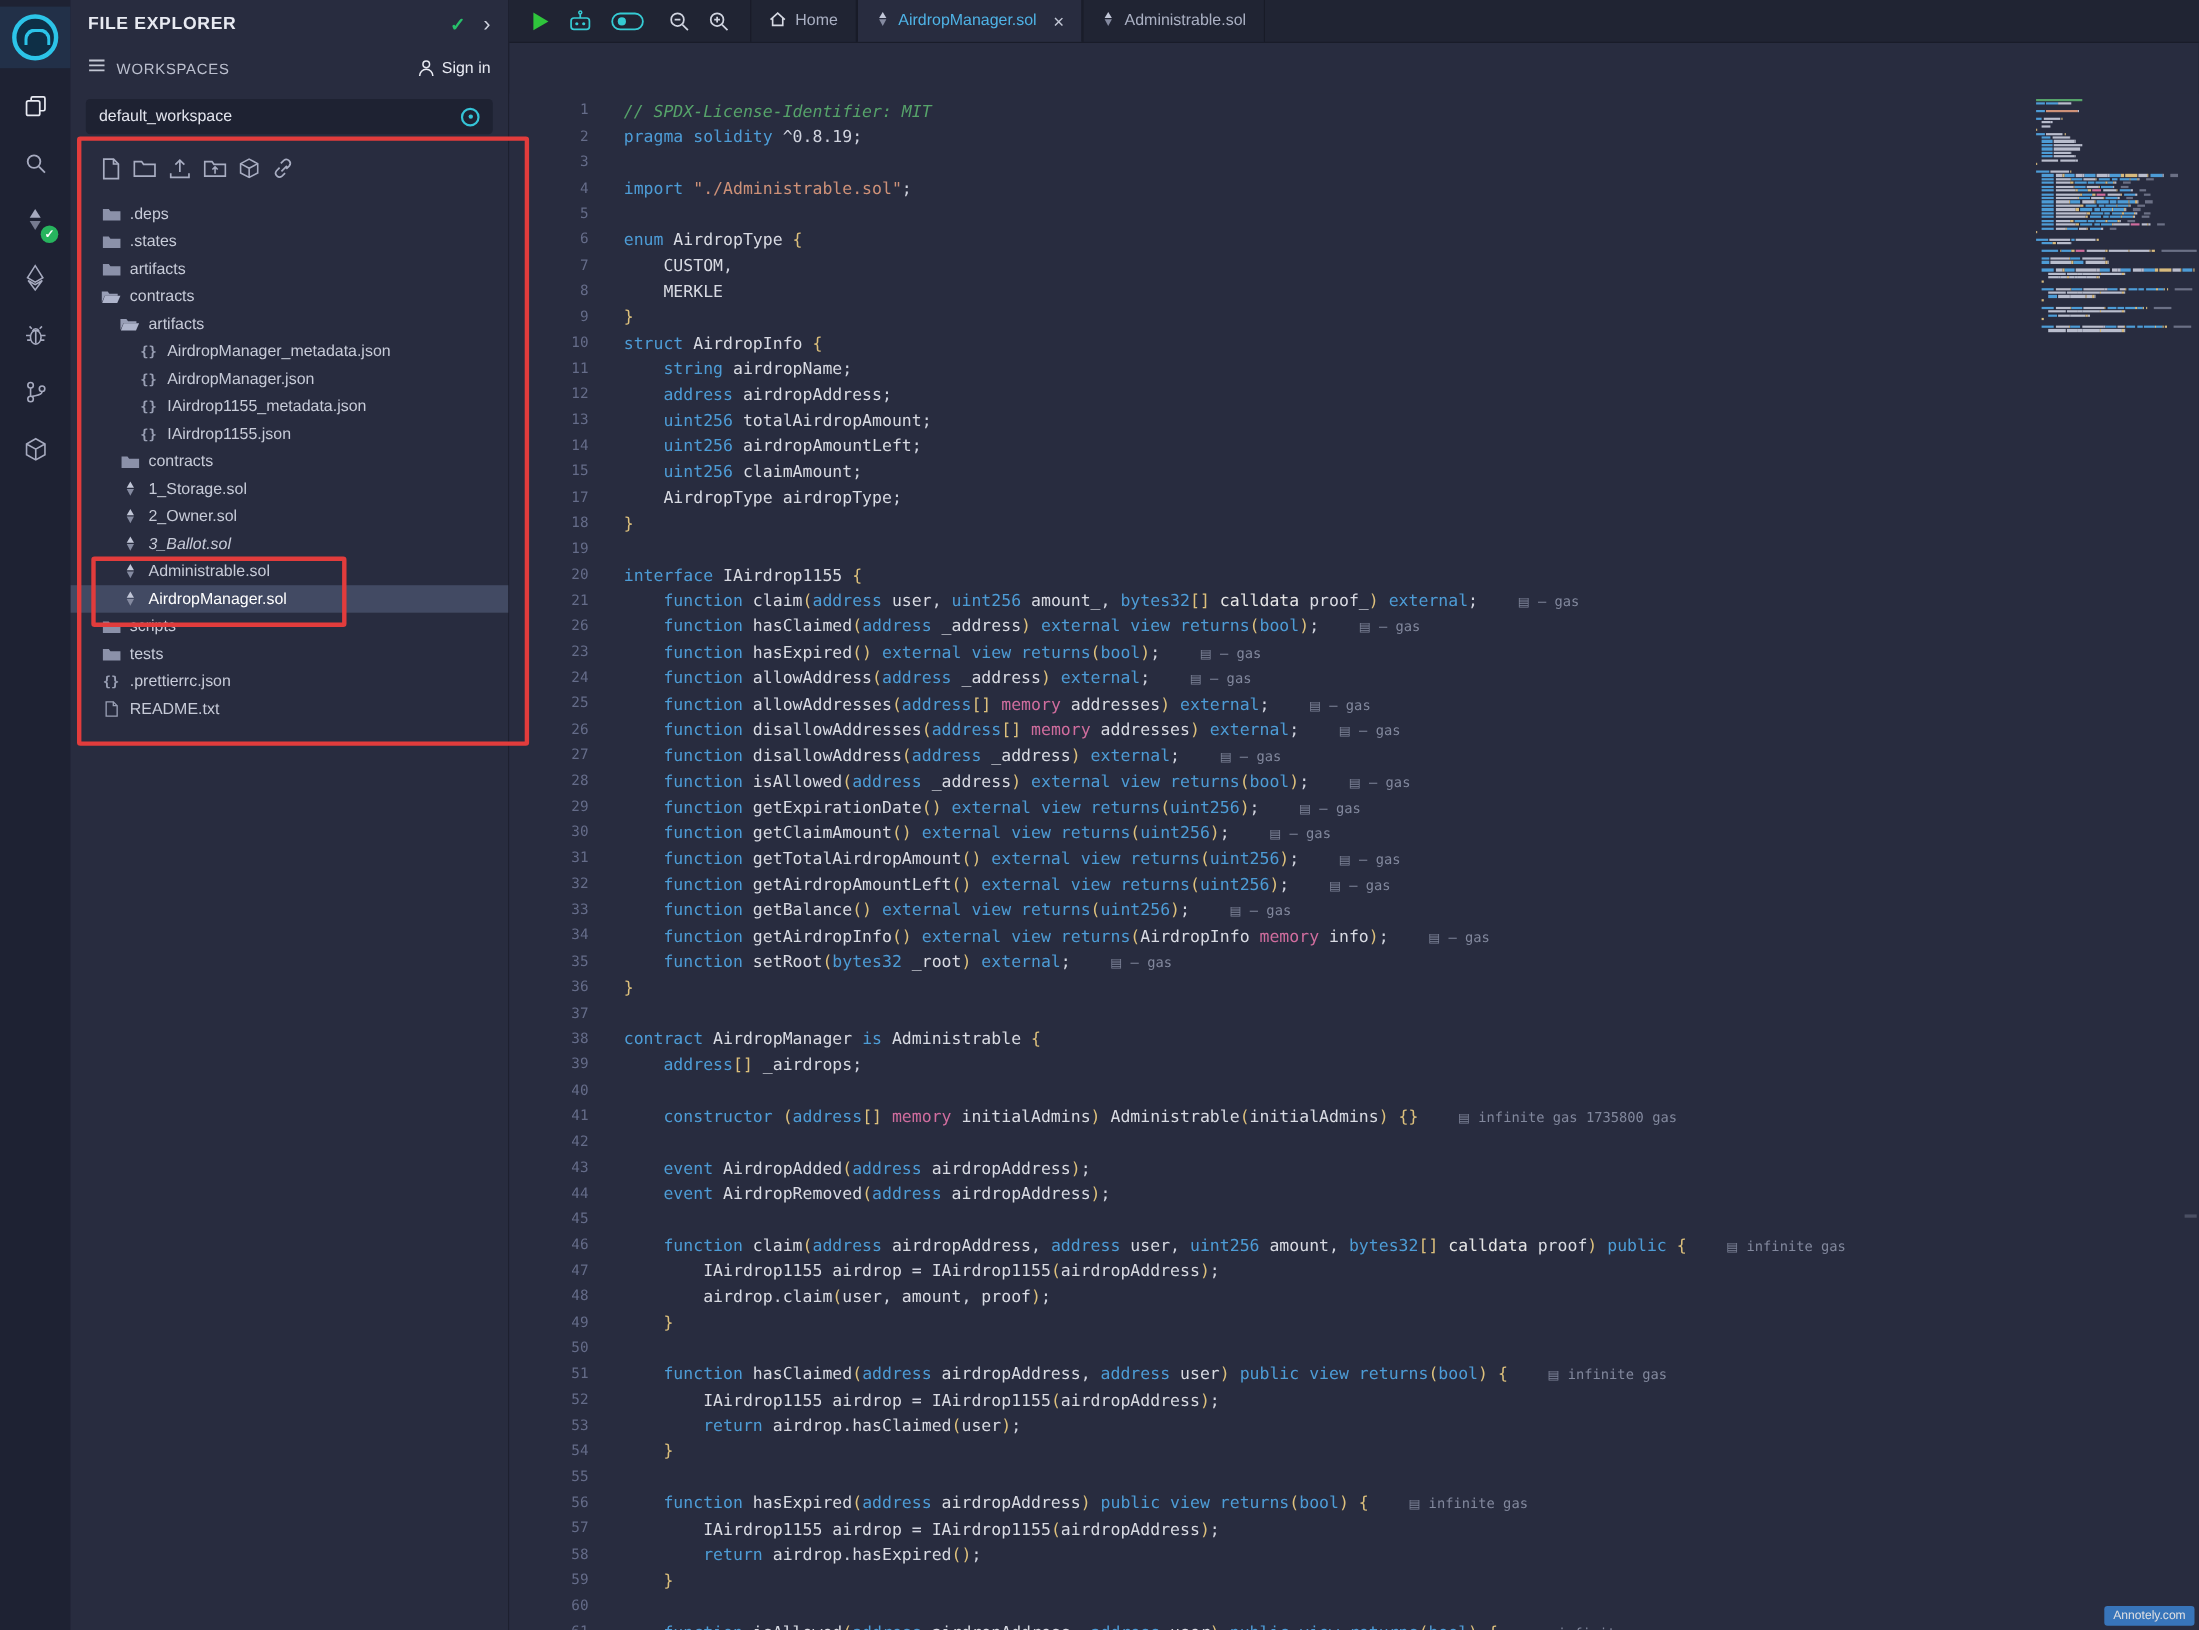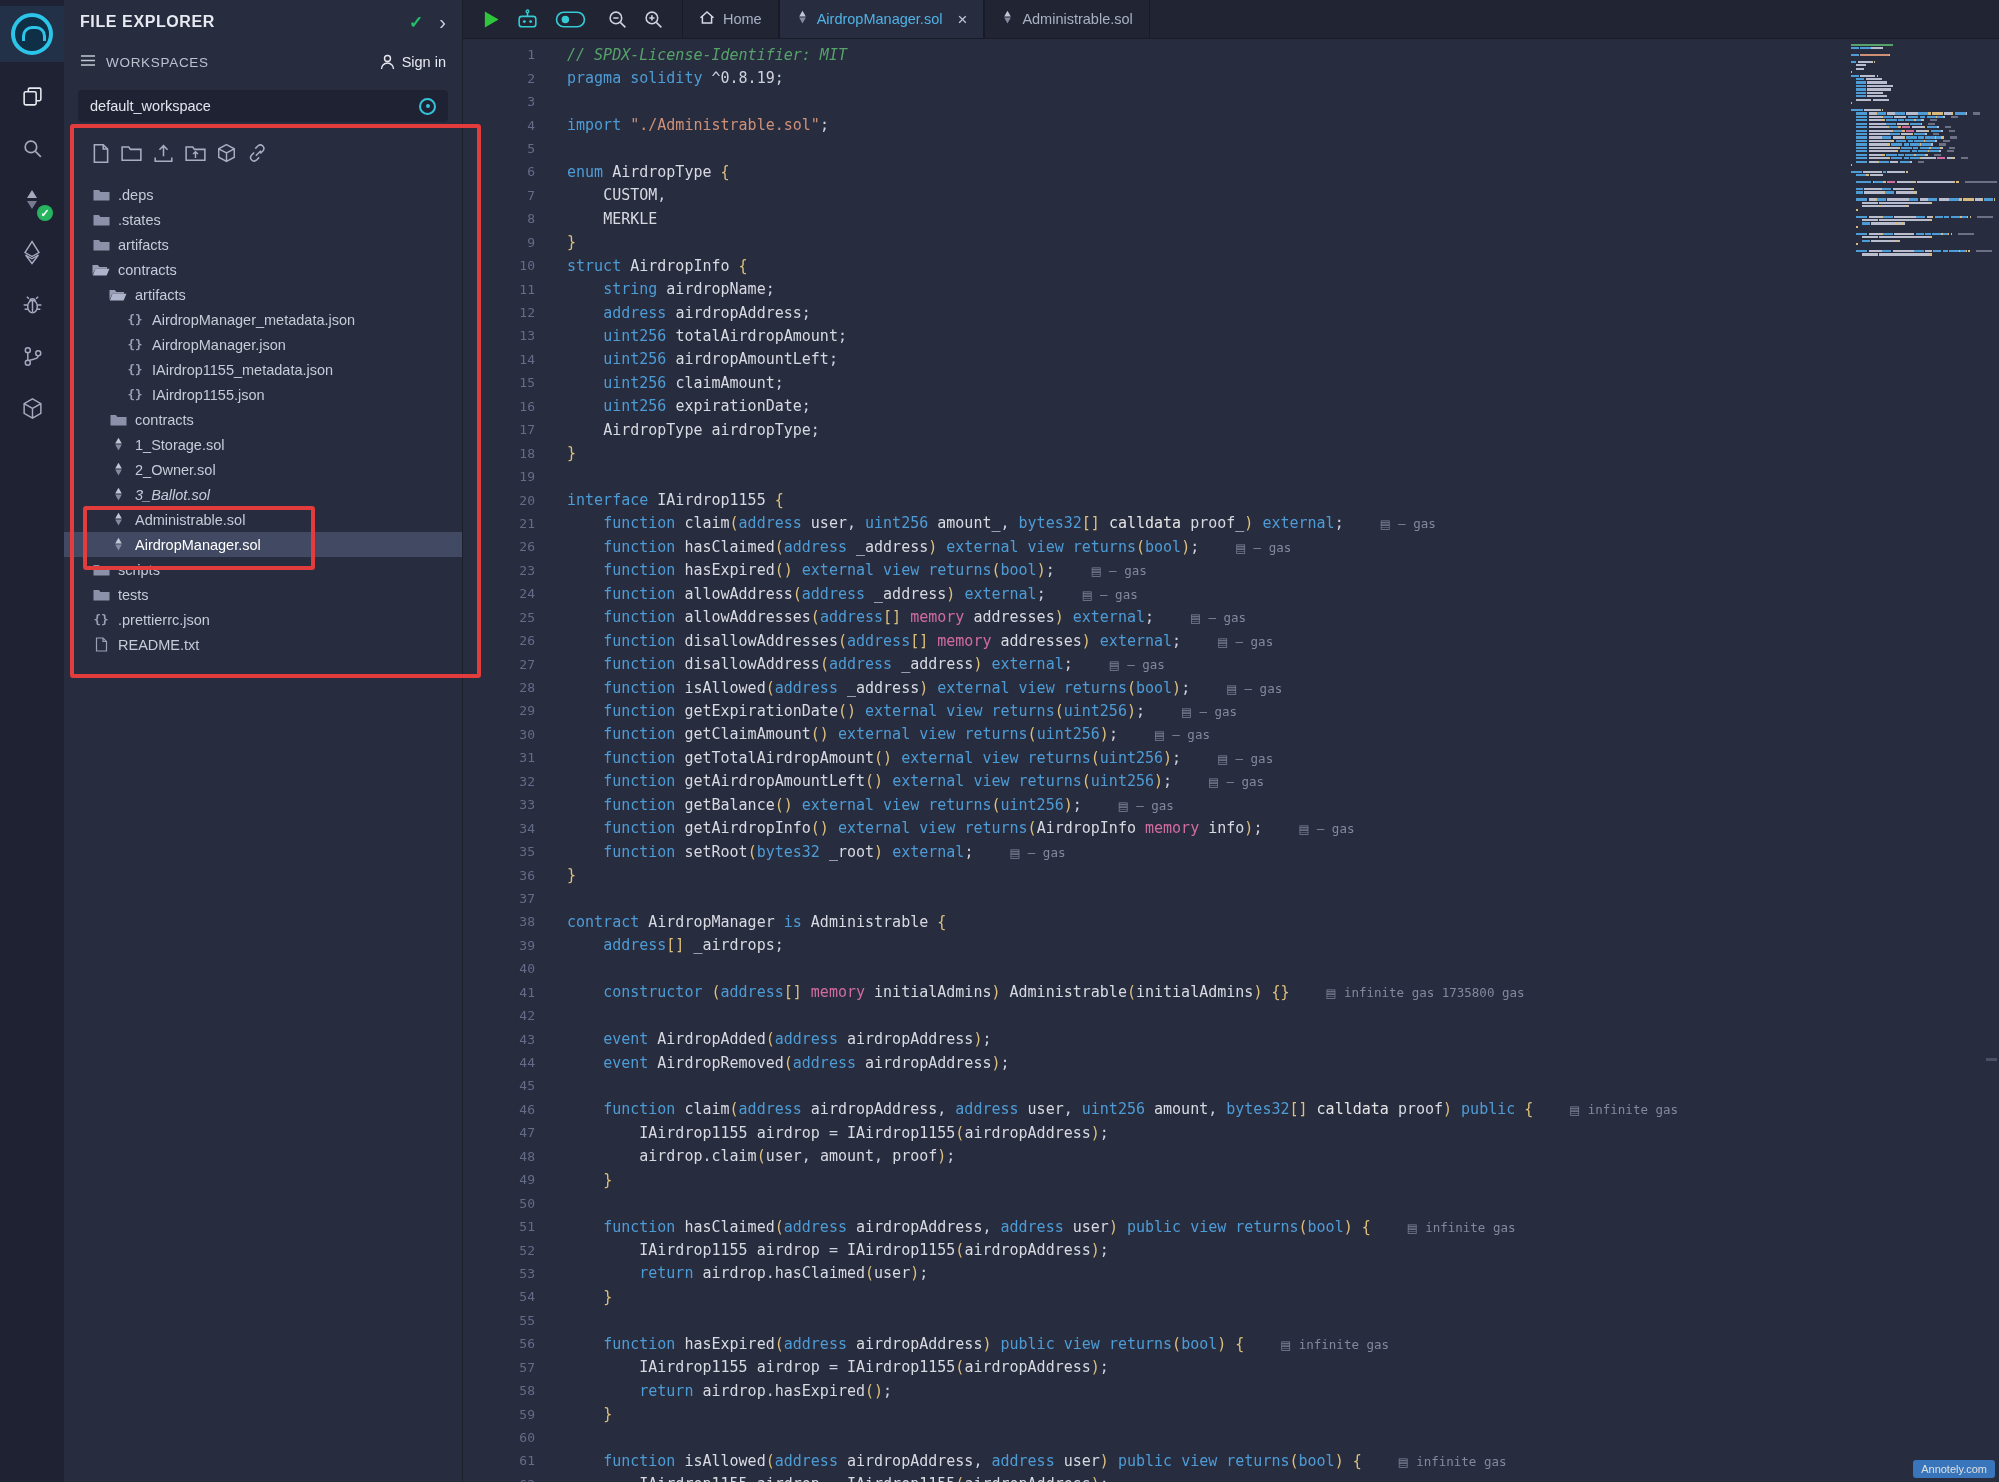--- a/index.html
+++ b/index.html
@@ -31,21 +31,21 @@
   .ex-toolbar .tbico{cursor:pointer;display:flex;}
   .tree{margin-top:16px;}
   .trow{height:25px;display:flex;align-items:center;gap:8px;cursor:pointer;}
   .trow.selected{background:#424a63;}
   .trow.selected .tlabel{color:#ffffff;}
   .ticon{width:18px;display:flex;justify-content:center;flex-shrink:0;}
   .tlabel{font-size:14.5px;color:#c7cbd8;white-space:nowrap;}
   .json-ic{color:#9aa0b5;font-family:"DejaVu Sans Mono",monospace;font-size:12.5px;font-weight:bold;}
 
   
-  .editor{flex:1;display:flex;flex-direction:column;min-width:0;}
+  .editor{flex:1;display:flex;flex-direction:column;min-width:0;gap:46px;}
   .tabbar{height:38px;background:#20243.3;background:#202433;display:flex;align-items:stretch;border-bottom:1px solid #191c28;flex-shrink:0;}
   .controls{display:flex;align-items:center;gap:15px;padding:0 18px 0 20px;}
   .controls .cico{display:flex;align-items:center;cursor:pointer;}
   .tabstrip{display:flex;flex:1;}
   .tab{display:flex;align-items:center;gap:8px;padding:0 16px;background:#202433;border-right:1px solid #181b27;border-left:1px solid #181b27;font-size:14.5px;color:#aab0c3;cursor:pointer;white-space:nowrap;}
   .tab.active{background:#282c3f;color:#4fb3e6;}
   .tabclose{margin-left:7px;color:#c3c8d6;font-size:17px;line-height:1;cursor:pointer;}
   .ebody{position:relative;flex:1;overflow:hidden;background:#282c3f;}
   .codepane{position:absolute;left:0;top:4px;right:166px;bottom:0;overflow:hidden;font-family:"DejaVu Sans Mono",monospace;font-size:15px;}
   .code-line{height:23.45px;display:flex;align-items:center;}
@@ -448,24 +448,20 @@
           </div>
           <div class="code-line">
             <span class="ln">14</span>
             <span class="lc"><span class="t-w">    </span><span class="t-k">uint256</span><span class="t-w"> </span><span class="t-i">airdropAmountLeft</span><span class="t-w">;</span></span>
           </div>
           <div class="code-line">
             <span class="ln">15</span>
             <span class="lc"><span class="t-w">    </span><span class="t-k">uint256</span><span class="t-w"> </span><span class="t-i">claimAmount</span><span class="t-w">;</span></span>
           </div>
           <div class="code-line">
-            <span class="ln">16</span>
-            <span class="lc"><span class="t-w">    </span><span class="t-k">uint256</span><span class="t-w"> </span><span class="t-i">expirationDate</span><span class="t-w">;</span></span>
-          </div>
-          <div class="code-line">
             <span class="ln">17</span>
             <span class="lc"><span class="t-w">    </span><span class="t-i">AirdropType</span><span class="t-w"> </span><span class="t-i">airdropType</span><span class="t-w">;</span></span>
           </div>
           <div class="code-line">
             <span class="ln">18</span>
             <span class="lc"><span class="t-b">}</span></span>
           </div>
           <div class="code-line">
             <span class="ln">19</span>
             <span class="lc"></span>

